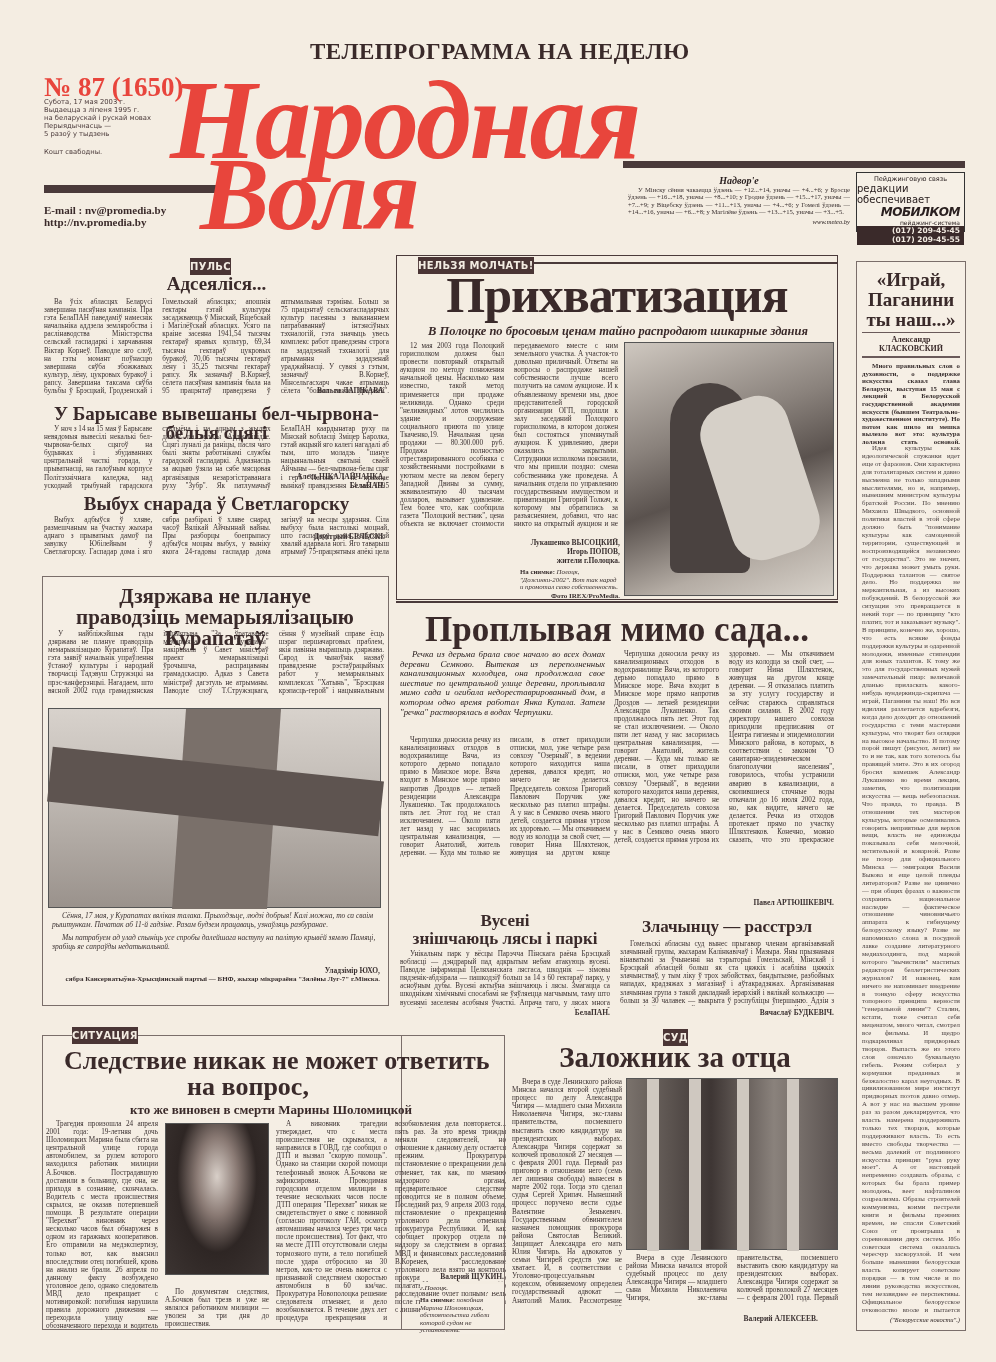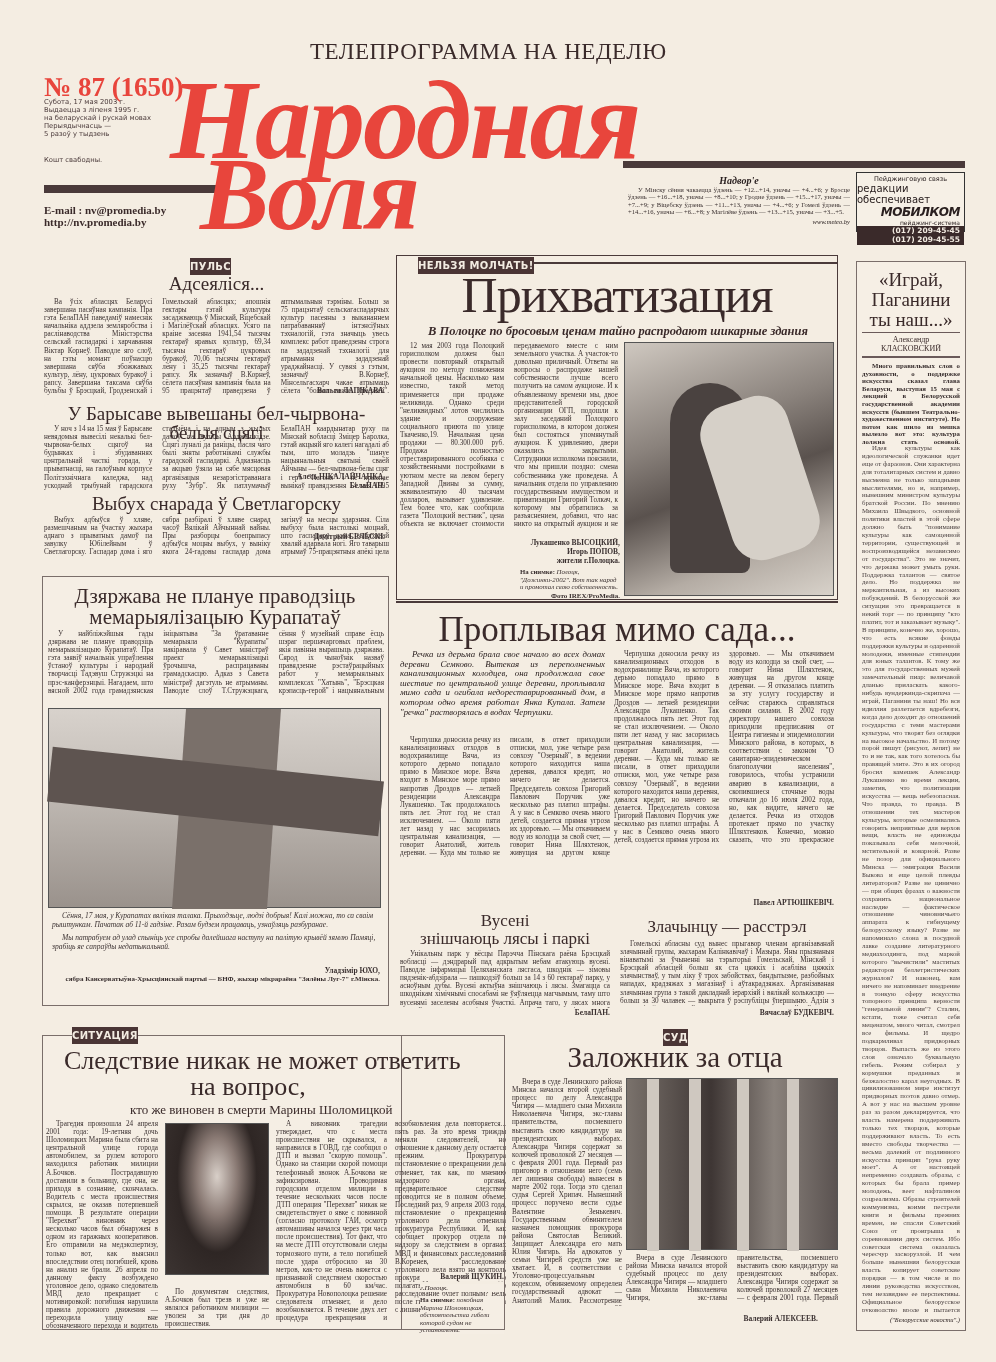--- a/index.html
+++ b/index.html
@@ -2,40 +2,40 @@
 <html><head>
 <meta charset="utf-8">
 <style>
 *{box-sizing:border-box;margin:0;padding:0}
 html,body{width:996px;height:1362px;overflow:hidden}
 body{background:#f4ede2;font-family:"Liberation Serif",serif;color:#2a2020;position:relative}
 .abs{position:absolute}
 .txt{font-size:7.2px;line-height:8.1px;text-align:justify;color:#3a3030;font-family:"Liberation Serif",serif;overflow:hidden}
 .col3{column-count:3;column-gap:10px}
 .col2{column-count:2;column-gap:10px}
-.hl{font-family:"Liberation Serif",serif;font-weight:normal;color:#3a2a2a;text-align:center;line-height:1}
+.hl{font-family:"Liberation Serif",serif;font-weight:bold;color:#3a2a2a;text-align:center;line-height:1}
 .rubric{background:#4a3535;color:#f3ece2;font-family:"DejaVu Sans",sans-serif;font-weight:bold;font-size:10px;padding:3px 0;display:inline-block;letter-spacing:.3px}
 .sig{font-family:"Liberation Serif",serif;font-weight:bold;font-size:7.5px;text-align:right;color:#3a3030}
 .caption{font-style:italic;font-size:7.5px;line-height:8.5px;color:#3a3030}
 .photo{background:linear-gradient(135deg,#8c8580,#5a524e 40%,#c9c2bc 70%,#6e6660);border:1px solid #555}
 .box{border:1px solid #7a6e6a}
 .rule{background:#4a3a3a}
 </style>
 </head>
 <body>
 
 <div class="abs hl" style="left:310px;top:40px;font-size:23px;color:#3a2a2a;letter-spacing:.5px">ТЕЛЕПРОГРАММА НА НЕДЕЛЮ</div>
 <div class="abs" style="left:44px;top:72px;font-size:27px;font-weight:bold;color:#e8453c">№ 87 (1650)</div>
 <div class="abs" style="left:44px;top:98px;font-family:'DejaVu Sans',sans-serif;font-size:6.8px;line-height:8px;color:#4a3a3a">
   <div>Субота, 17 мая 2003 г.</div>
   <div>Выдаецца з ліпеня 1995 г.</div>
   <div>на беларускай і рускай мовах</div>
   <div>Перыядычнасць —</div>
   <div>5 разоў у тыдзень</div>
-  <div style="margin-top:18px">Кошт свабодны.</div>
+  <div style="margin-top:10px">Кошт свабодны.</div>
 </div>
 <div class="abs rule" style="left:44px;top:185px;width:180px;height:8px"></div>
 <div class="abs" style="left:44px;top:204px;font-size:11px;line-height:12px;font-weight:bold;color:#3a2a2a">
   <div>E-mail : nv@promedia.by</div>
   <div>http://nv.promedia.by</div>
 </div>
 <div class="abs" style="left:170px;top:70px;width:560px;height:170px">
   <div style="position:absolute;left:30px;top:72px;font-family:'Liberation Serif',serif;font-style:italic;font-weight:bold;font-size:104px;color:#e8453c;letter-spacing:-2px;line-height:1">Воля</div>
   <div style="position:absolute;left:0;top:-6px;font-family:'Liberation Serif',serif;font-style:italic;font-weight:bold;font-size:112px;color:#e8453c;letter-spacing:-2px;line-height:1">Народная</div>
 </div>

